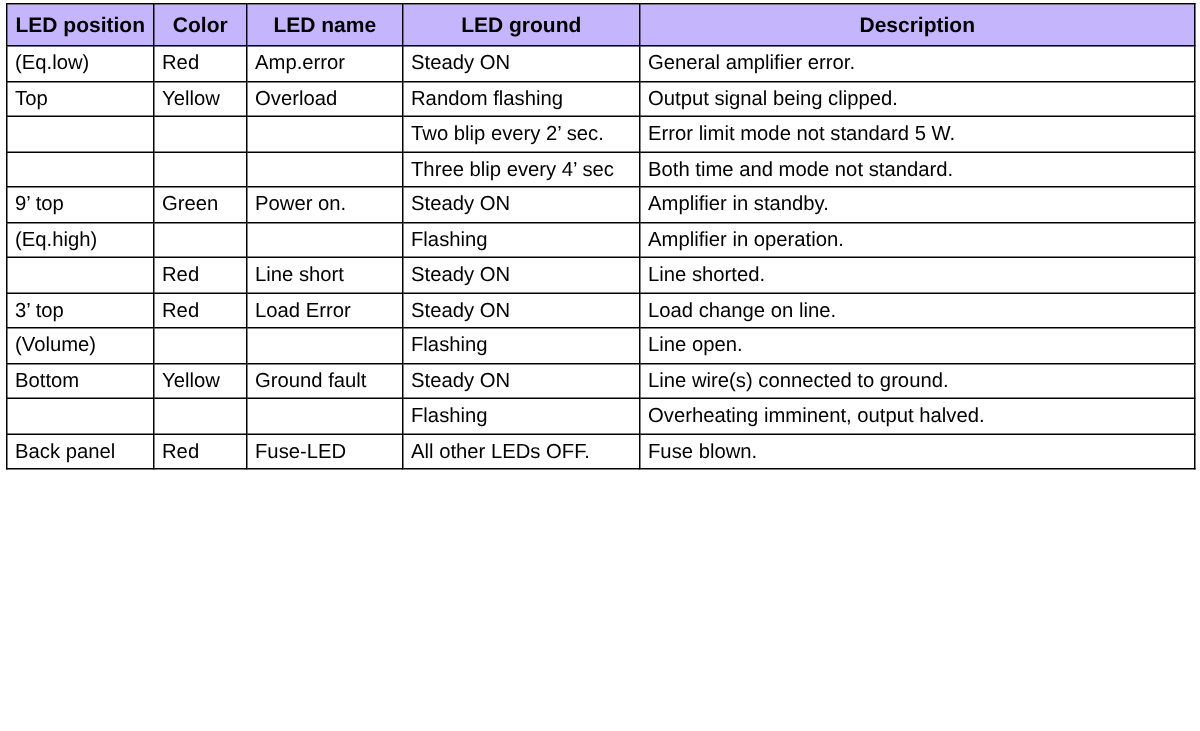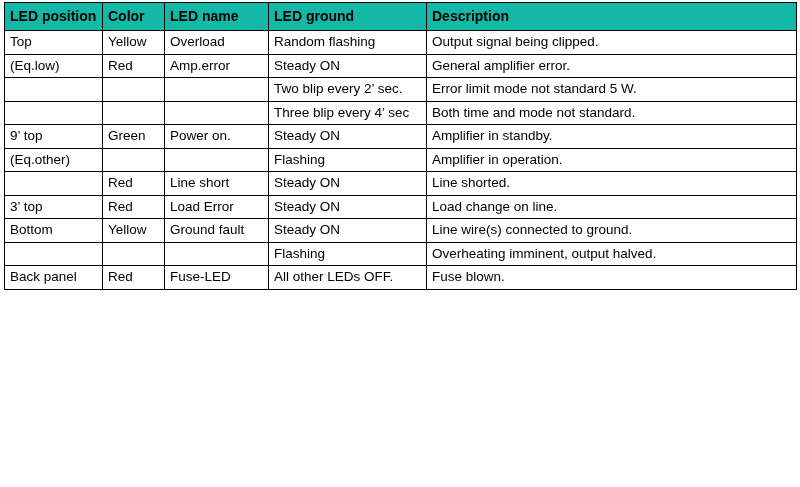--- a/index.html
+++ b/index.html
@@ -26,22 +26,22 @@
   }
   table.led-table th,
   table.led-table td {
     border: 1px solid #000000;
     padding: 3px 5px 4px 5px;
     vertical-align: top;
     line-height: 1.15;
     font-weight: normal;
   }
   table.led-table thead th {
-    background: #14b8a6;
-    text-align: left;
+    background: #c4b5fd;
+    text-align: center;
     font-weight: bold;
     font-size: 14px;
     padding-top: 5px;
     padding-bottom: 6px;
     line-height: 1.15;
   }
   
   col.c-pos    { width: 98px; }
   col.c-color  { width: 62px; }
   col.c-name   { width: 104px; }
@@ -66,32 +66,32 @@
       <tr>
         <th>LED position</th>
         <th>Color</th>
         <th>LED name</th>
         <th>LED ground</th>
         <th>Description</th>
       </tr>
     </thead>
     <tbody>
       <tr>
+        <td>(Eq.low)</td>
+        <td>Red</td>
+        <td>Amp.error</td>
+        <td>Steady ON</td>
+        <td>General amplifier error.</td>
+      </tr>
+      <tr>
         <td>Top</td>
         <td>Yellow</td>
         <td>Overload</td>
         <td>Random flashing</td>
         <td>Output signal being clipped.</td>
-      </tr>
-      <tr>
-        <td>(Eq.low)</td>
-        <td>Red</td>
-        <td>Amp.error</td>
-        <td>Steady ON</td>
-        <td>General amplifier error.</td>
       </tr>
       <tr>
         <td class="cell-empty"></td>
         <td class="cell-empty"></td>
         <td class="cell-empty"></td>
         <td>Two blip every 2’ sec.</td>
         <td>Error limit mode not standard 5 W.</td>
       </tr>
       <tr>
         <td class="cell-empty"></td>
@@ -101,39 +101,46 @@
         <td>Both time and mode not standard.</td>
       </tr>
       <tr>
         <td>9’ top</td>
         <td>Green</td>
         <td>Power on.</td>
         <td>Steady ON</td>
         <td>Amplifier in standby.</td>
       </tr>
       <tr>
-        <td>(Eq.other)</td>
+        <td>(Eq.high)</td>
         <td class="cell-empty"></td>
         <td class="cell-empty"></td>
         <td>Flashing</td>
         <td>Amplifier in operation.</td>
       </tr>
       <tr>
         <td class="cell-empty"></td>
         <td>Red</td>
         <td>Line short</td>
         <td>Steady ON</td>
         <td>Line shorted.</td>
       </tr>
       <tr>
         <td>3’ top</td>
         <td>Red</td>
         <td>Load Error</td>
         <td>Steady ON</td>
         <td>Load change on line.</td>
+      </tr>
+      <tr>
+        <td>(Volume)</td>
+        <td class="cell-empty"></td>
+        <td class="cell-empty"></td>
+        <td>Flashing</td>
+        <td>Line open.</td>
       </tr>
       <tr>
         <td>Bottom</td>
         <td>Yellow</td>
         <td>Ground fault</td>
         <td>Steady ON</td>
         <td>Line wire(s) connected to ground.</td>
       </tr>
       <tr>
         <td class="cell-empty"></td>

